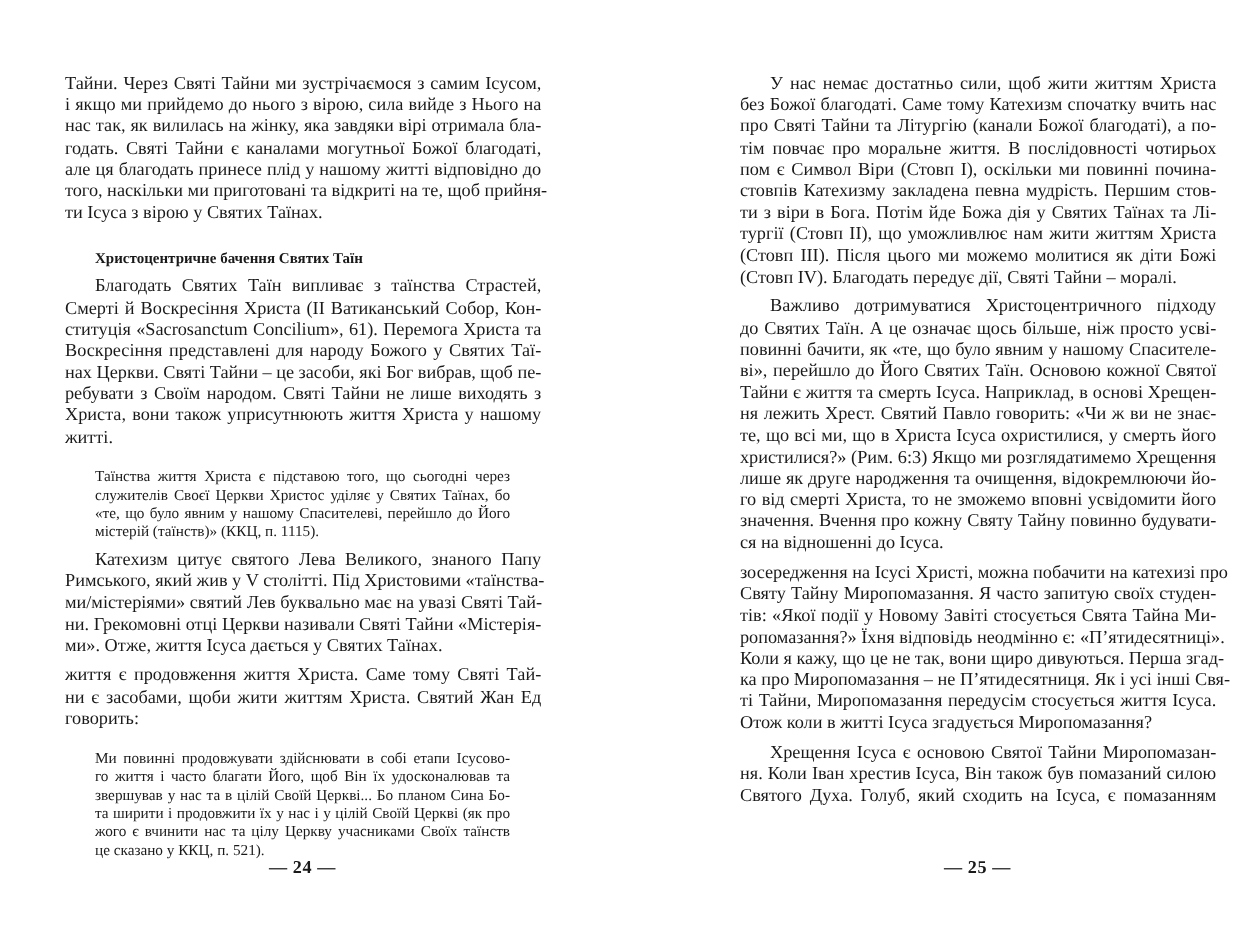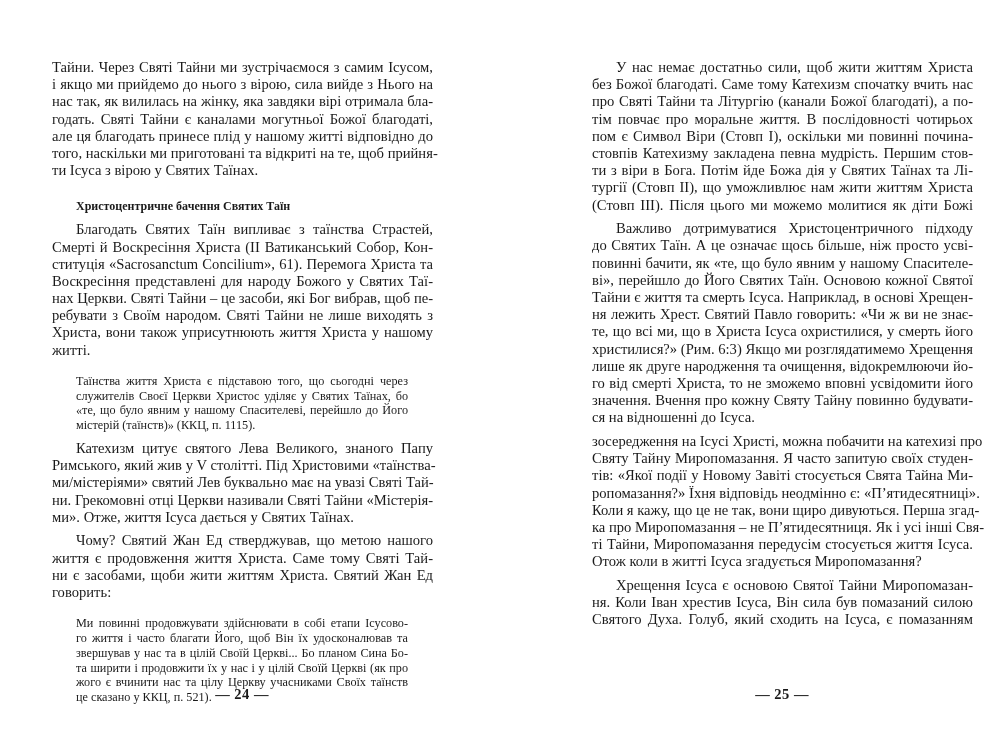--- a/index.html
+++ b/index.html
@@ -84,21 +84,20 @@
         <span class="line last">містерій (таїнств)» (ККЦ, п. 1115).</span>
       </div>
     <div class="para">
         <span class="line indent">Катехизм цитує святого Лева Великого, знаного Папу</span>
         <span class="line">Римського, який жив у V столітті. Під Христовими «таїнства-</span>
         <span class="line">ми/містеріями» святий Лев буквально має на увазі Святі Тай-</span>
         <span class="line">ни. Грекомовні отці Церкви називали Святі Тайни «Містерія-</span>
         <span class="line last">ми». Отже, життя Ісуса дається у Святих Таїнах.</span>
       </div>
     <div class="para">
-        <span class="line indent">Чому? Святий Жан Ед стверджував, що метою нашого</span>
         <span class="line">життя є продовження життя Христа. Саме тому Святі Тай-</span>
         <span class="line">ни є засобами, щоби жити життям Христа. Святий Жан Ед</span>
         <span class="line last">говорить:</span>
       </div>
     <div class="quote">
         <span class="line">Ми повинні продовжувати здійснювати в собі етапи Ісусово-</span>
         <span class="line">го життя і часто благати Його, щоб Він їх удосконалював та</span>
         <span class="line">звершував у нас та в цілій Своїй Церкві... Бо планом Сина Бо-</span>
         <span class="line">та ширити і продовжити їх у нас і у цілій Своїй Церкві (як про</span>
         <span class="line">жого є вчинити нас та цілу Церкву учасниками Своїх таїнств</span>
@@ -113,20 +112,21 @@
     <div class="para">
         <span class="line indent">У нас немає достатньо сили, щоб жити життям Христа</span>
         <span class="line">без Божої благодаті. Саме тому Катехизм спочатку вчить нас</span>
         <span class="line">про Святі Тайни та Літургію (канали Божої благодаті), а по-</span>
         <span class="line">тім повчає про моральне життя. В послідовності чотирьох</span>
         <span class="line">пом є Символ Віри (Стовп І), оскільки ми повинні почина-</span>
         <span class="line">стовпів Катехизму закладена певна мудрість. Першим стов-</span>
         <span class="line">ти з віри в Бога. Потім йде Божа дія у Святих Таїнах та Лі-</span>
         <span class="line">тургії (Стовп ІІ), що уможливлює нам жити життям Христа</span>
         <span class="line">(Стовп ІІІ). Після цього ми можемо молитися як діти Божі</span>
+        <span class="line last">(Стовп IV). Благодать передує дії, Святі Тайни – моралі.</span>
       </div>
     <div class="para">
         <span class="line indent">Важливо дотримуватися Христоцентричного підходу</span>
         <span class="line">до Святих Таїн. А це означає щось більше, ніж просто усві-</span>
         <span class="line">повинні бачити, як «те, що було явним у нашому Спасителе-</span>
         <span class="line">ві», перейшло до Його Святих Таїн. Основою кожної Святої</span>
         <span class="line">Тайни є життя та смерть Ісуса. Наприклад, в основі Хрещен-</span>
         <span class="line">ня лежить Хрест. Святий Павло говорить: «Чи ж ви не знає-</span>
         <span class="line">те, що всі ми, що в Христа Ісуса охристилися, у смерть його</span>
         <span class="line">христилися?» (Рим. 6:3) Якщо ми розглядатимемо Хрещення</span>
@@ -140,18 +140,18 @@
         <span class="line">Святу Тайну Миропомазання. Я часто запитую своїх студен-</span>
         <span class="line">тів: «Якої події у Новому Завіті стосується Свята Тайна Ми-</span>
         <span class="line">ропомазання?» Їхня відповідь неодмінно є: «П’ятидесятниці».</span>
         <span class="line">Коли я кажу, що це не так, вони щиро дивуються. Перша згад-</span>
         <span class="line">ка про Миропомазання – не П’ятидесятниця. Як і усі інші Свя-</span>
         <span class="line">ті Тайни, Миропомазання передусім стосується життя Ісуса.</span>
         <span class="line last">Отож коли в житті Ісуса згадується Миропомазання?</span>
       </div>
     <div class="para">
         <span class="line indent">Хрещення Ісуса є основою Святої Тайни Миропомазан-</span>
-        <span class="line">ня. Коли Іван хрестив Ісуса, Він сила був помазаний силою</span>
+        <span class="line">ня. Коли Іван хрестив Ісуса, Він також був помазаний силою</span>
         <span class="line">Святого Духа. Голуб, який сходить на Ісуса, є помазанням</span>
       </div>
   </div>
   <div class="page-number">—  25  —</div>
 </div>
 
 </body></html>

